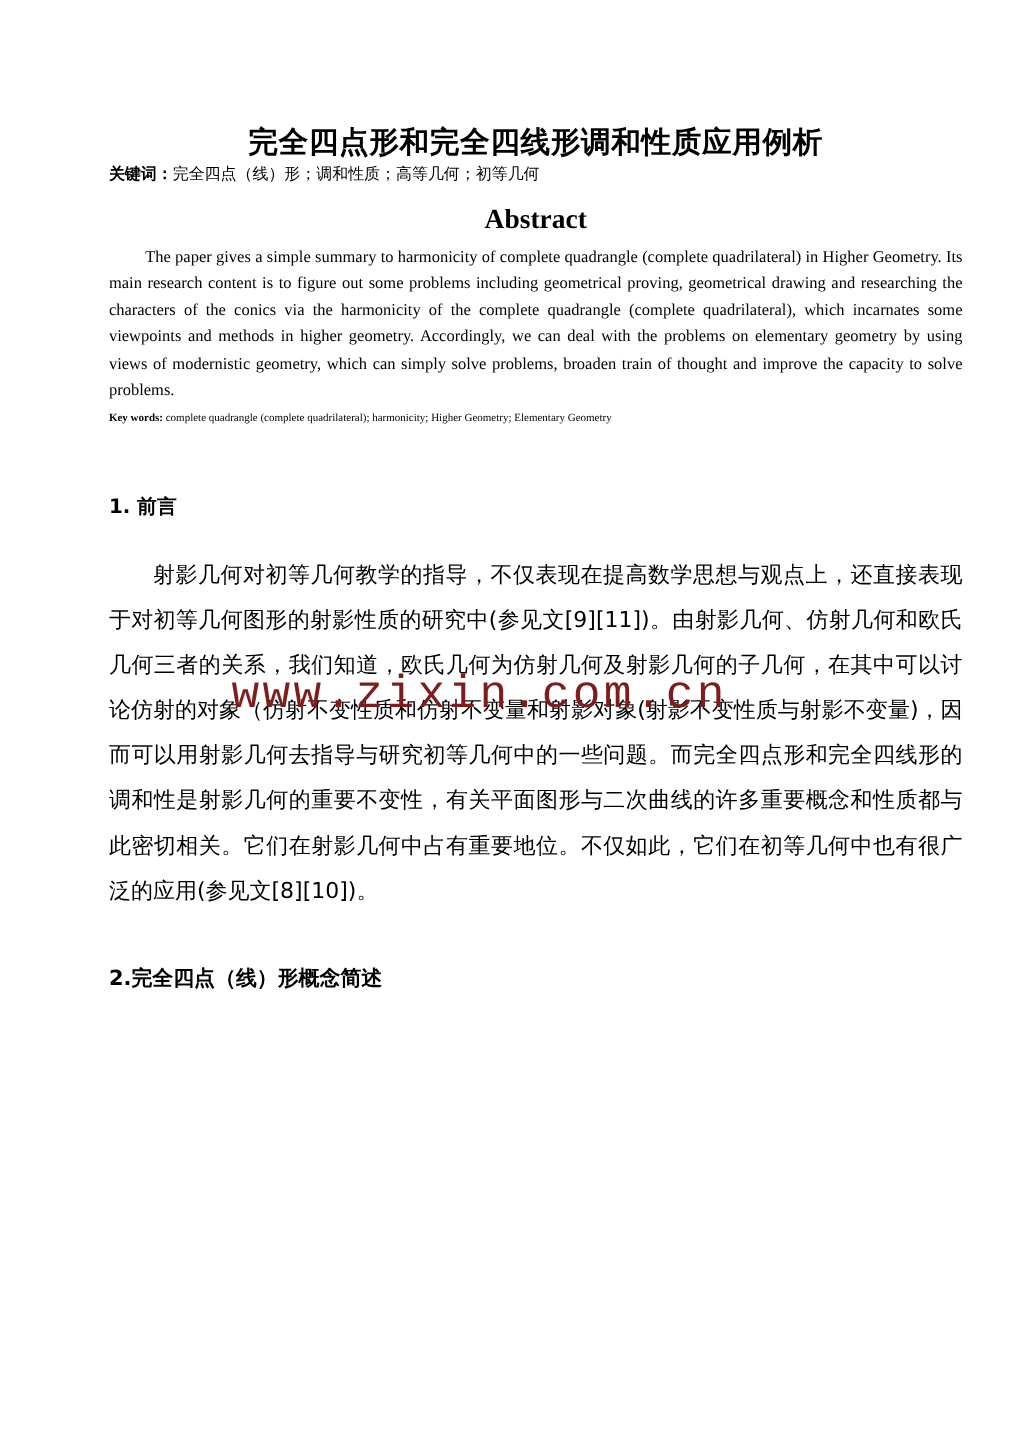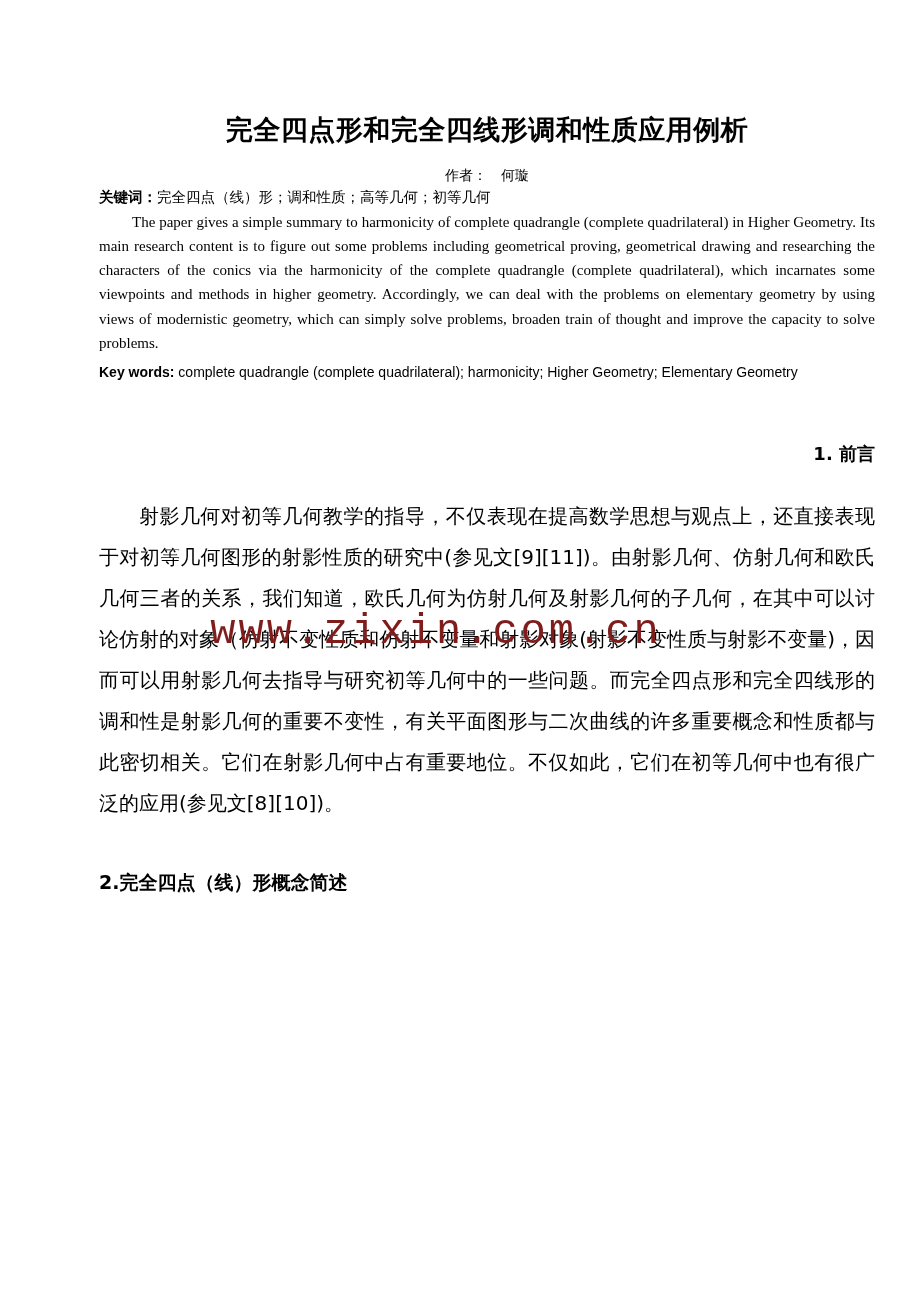--- a/index.html
+++ b/index.html
@@ -87,45 +87,45 @@
   p.en-para {
     font-size: 15px;
     line-height: 1.62;
     text-align: justify;
     margin: 0;
     text-indent: 2.2em;
     font-family: "Liberation Serif", serif;
   }
 
   p.keywords-en {
-    font-size: 14px;
+    font-size: 10px;
     line-height: 1.62;
     margin: 6px 0 0 0;
     text-align: justify;
-    font-family: Liberation Sans, sans-serif;
+    font-family: Liberation Serif, serif;
   }
   .kw-label-en { font-weight: bold; }
 
   .watermark {
     position: absolute;
     left: 0;
     top: 608px;
     width: 872px;
     text-align: center;
     font-size: 42px;
     letter-spacing: 3px;
     color: #7f1d1d;
     font-family: Liberation Mono, monospace;
     pointer-events: none;
     user-select: none;
     z-index: 5;
   }
 
   .num-heading-1 {
-    text-align: right;
+    text-align: left;
     font-size: 18px;
     font-weight: bold;
     margin: 0;
     font-family: "DejaVu Sans", "Liberation Sans", sans-serif;
   }
 
   .num-heading-2 {
     text-align: left;
     font-size: 19px;
     font-weight: bold;
@@ -146,28 +146,26 @@
   .spacer-l { height: 46px; }
   .spacer-xl { height: 58px; }
 </style>
 </head>
 <body>
 
 <div class="page">
 
   <h1 class="doc-title">完全四点形和完全四线形调和性质应用例析</h1>
 
-  <div class="author-line">
-    <span class="label">作者：</span><span>何璇</span>
-  </div>
 
 
 
   <p class="keywords-cn"><span class="kw-label">关键词：</span><span>完全四点（线）形；调和性质；高等几何；初等几何</span></p>
 
+  <h2 class="abstract-heading-en">Abstract</h2>
 
   <p class="en-para">The paper gives a simple summary to harmonicity of complete quadrangle (complete quadrilateral) in Higher Geometry. Its main research content is to figure out some problems including geometrical proving, geometrical drawing and researching the characters of the conics via the harmonicity of the complete quadrangle (complete quadrilateral), which incarnates some viewpoints and methods in higher geometry. Accordingly, we can deal with the problems on elementary geometry by using views of modernistic geometry, which can simply solve problems, broaden train of thought and improve the capacity to solve problems.</p>
 
   <p class="keywords-en"><span class="kw-label-en">Key words:</span> <span>complete quadrangle (complete quadrilateral); harmonicity; Higher Geometry; Elementary Geometry</span></p>
 
   <div class="spacer-xl"></div>
 
   <h3 class="num-heading-1">1. 前言</h3>
 
   <div class="spacer-m"></div>

